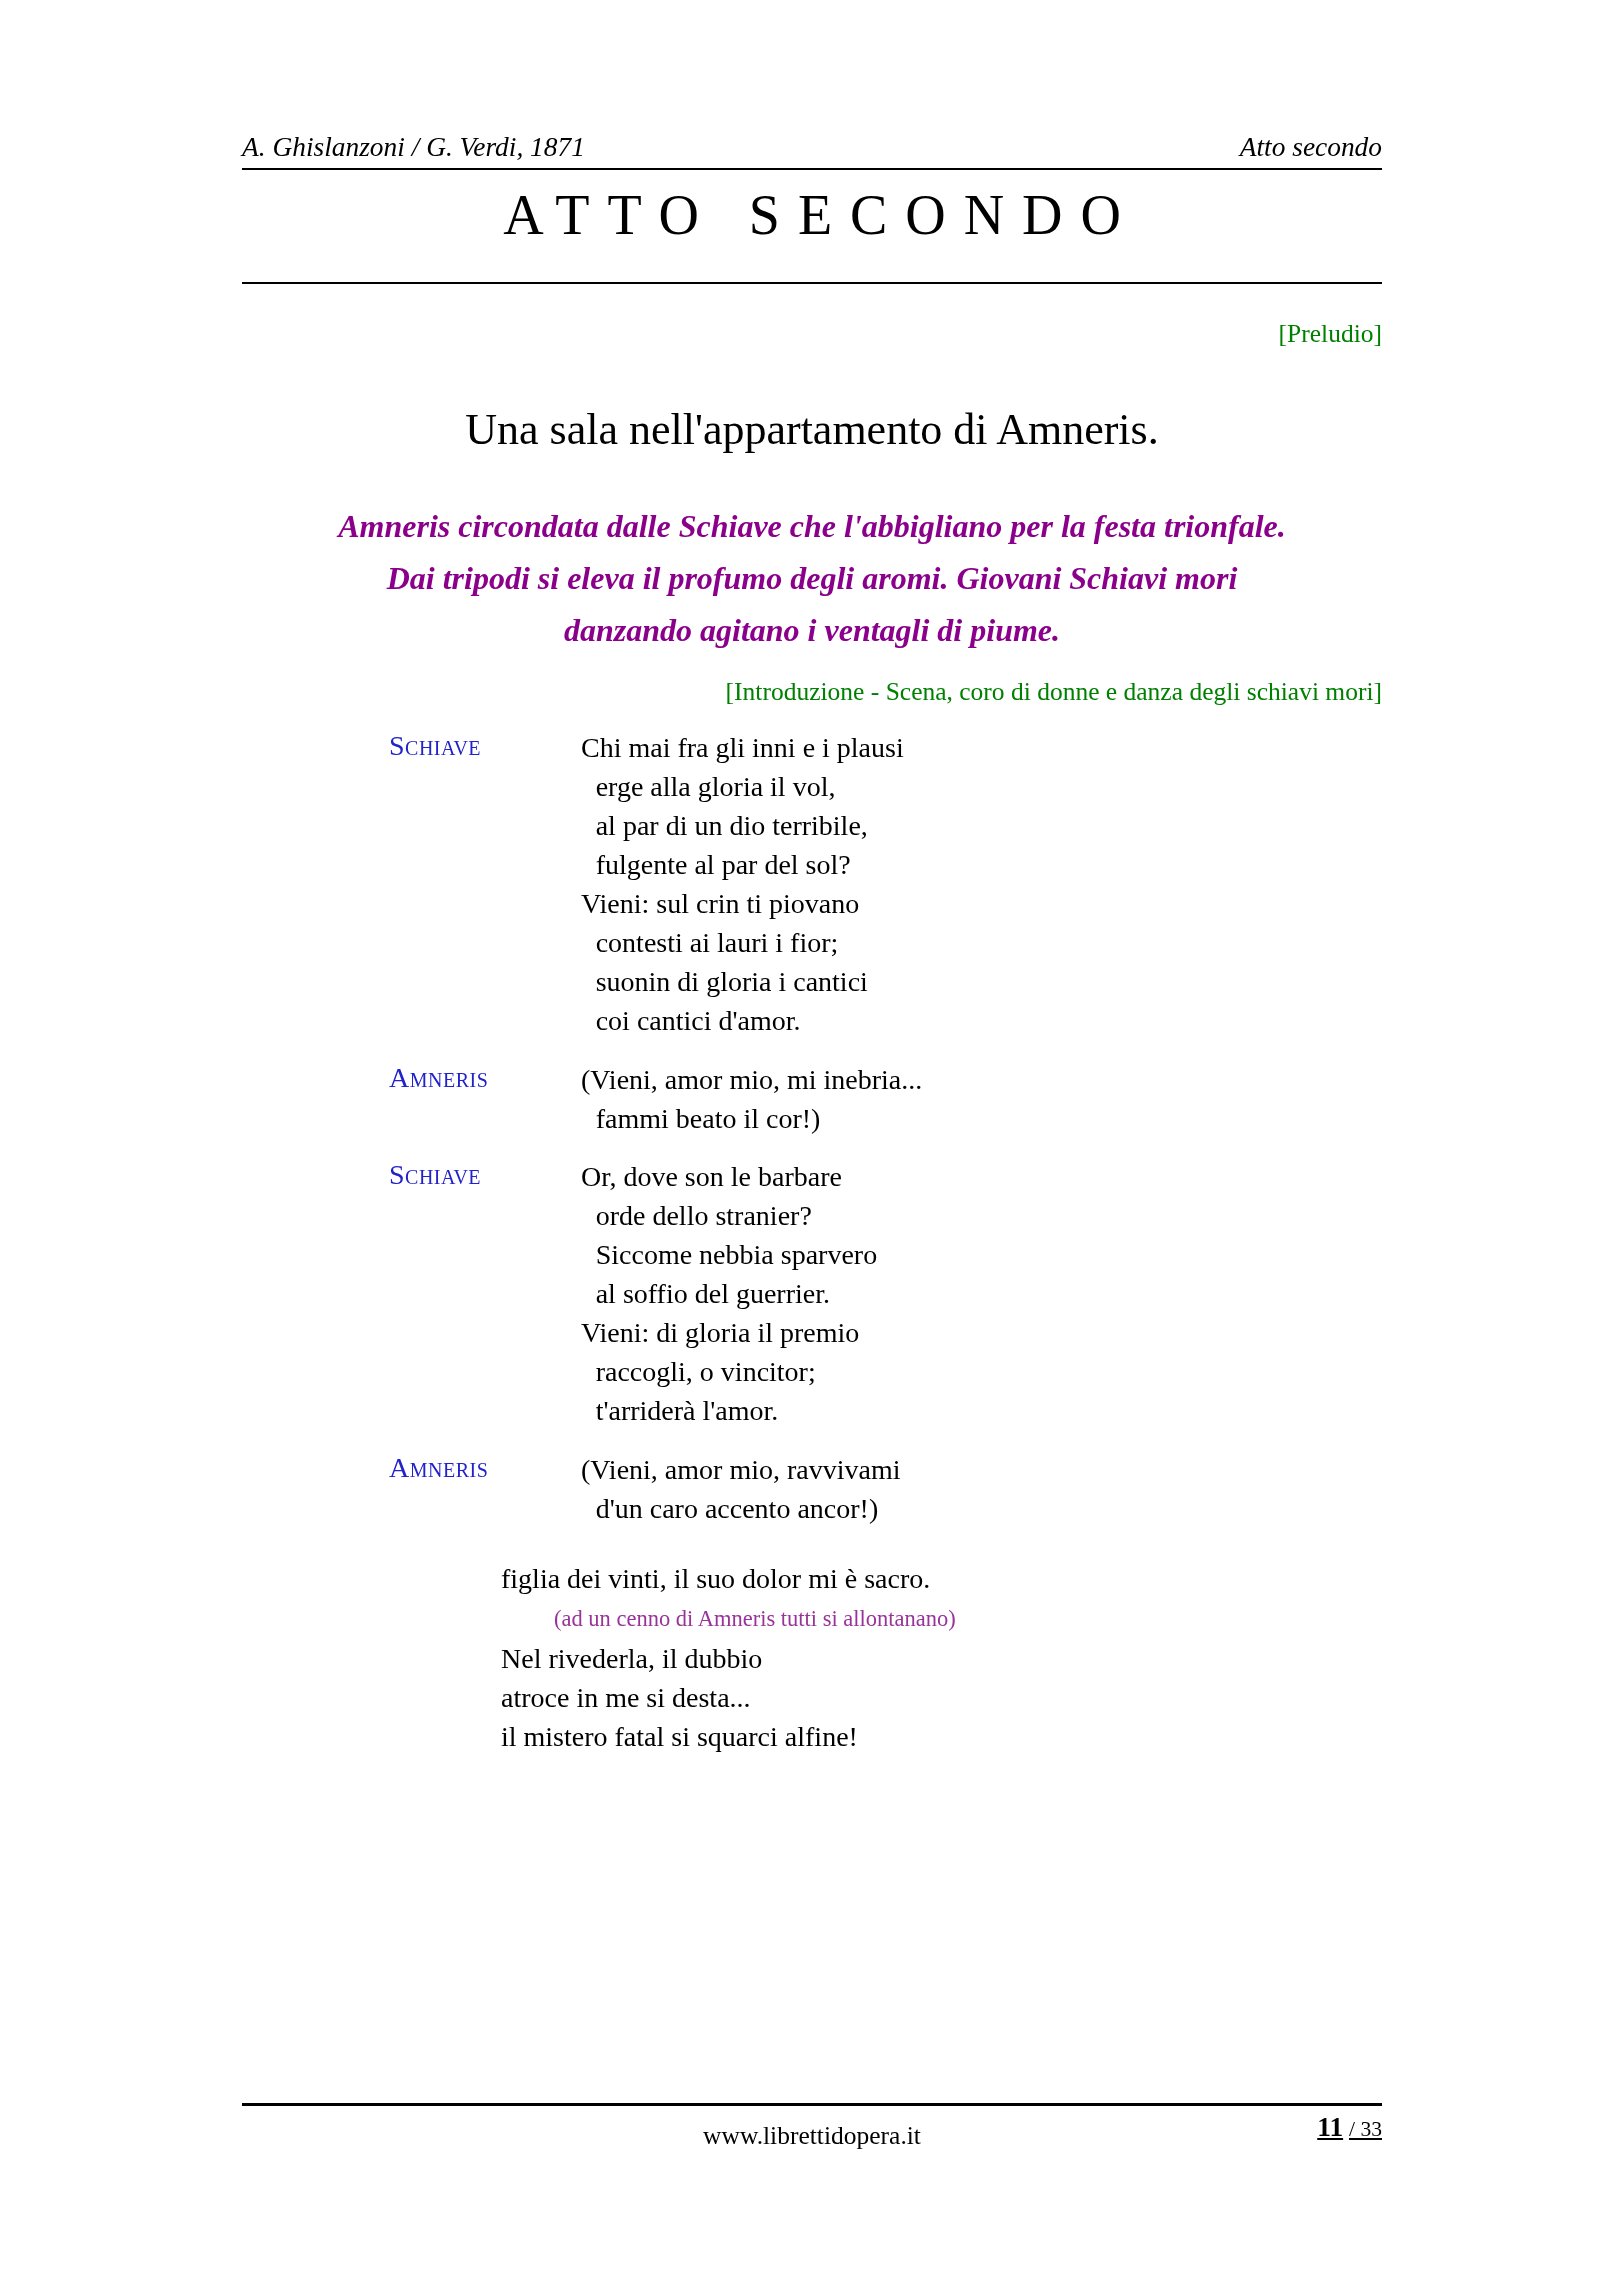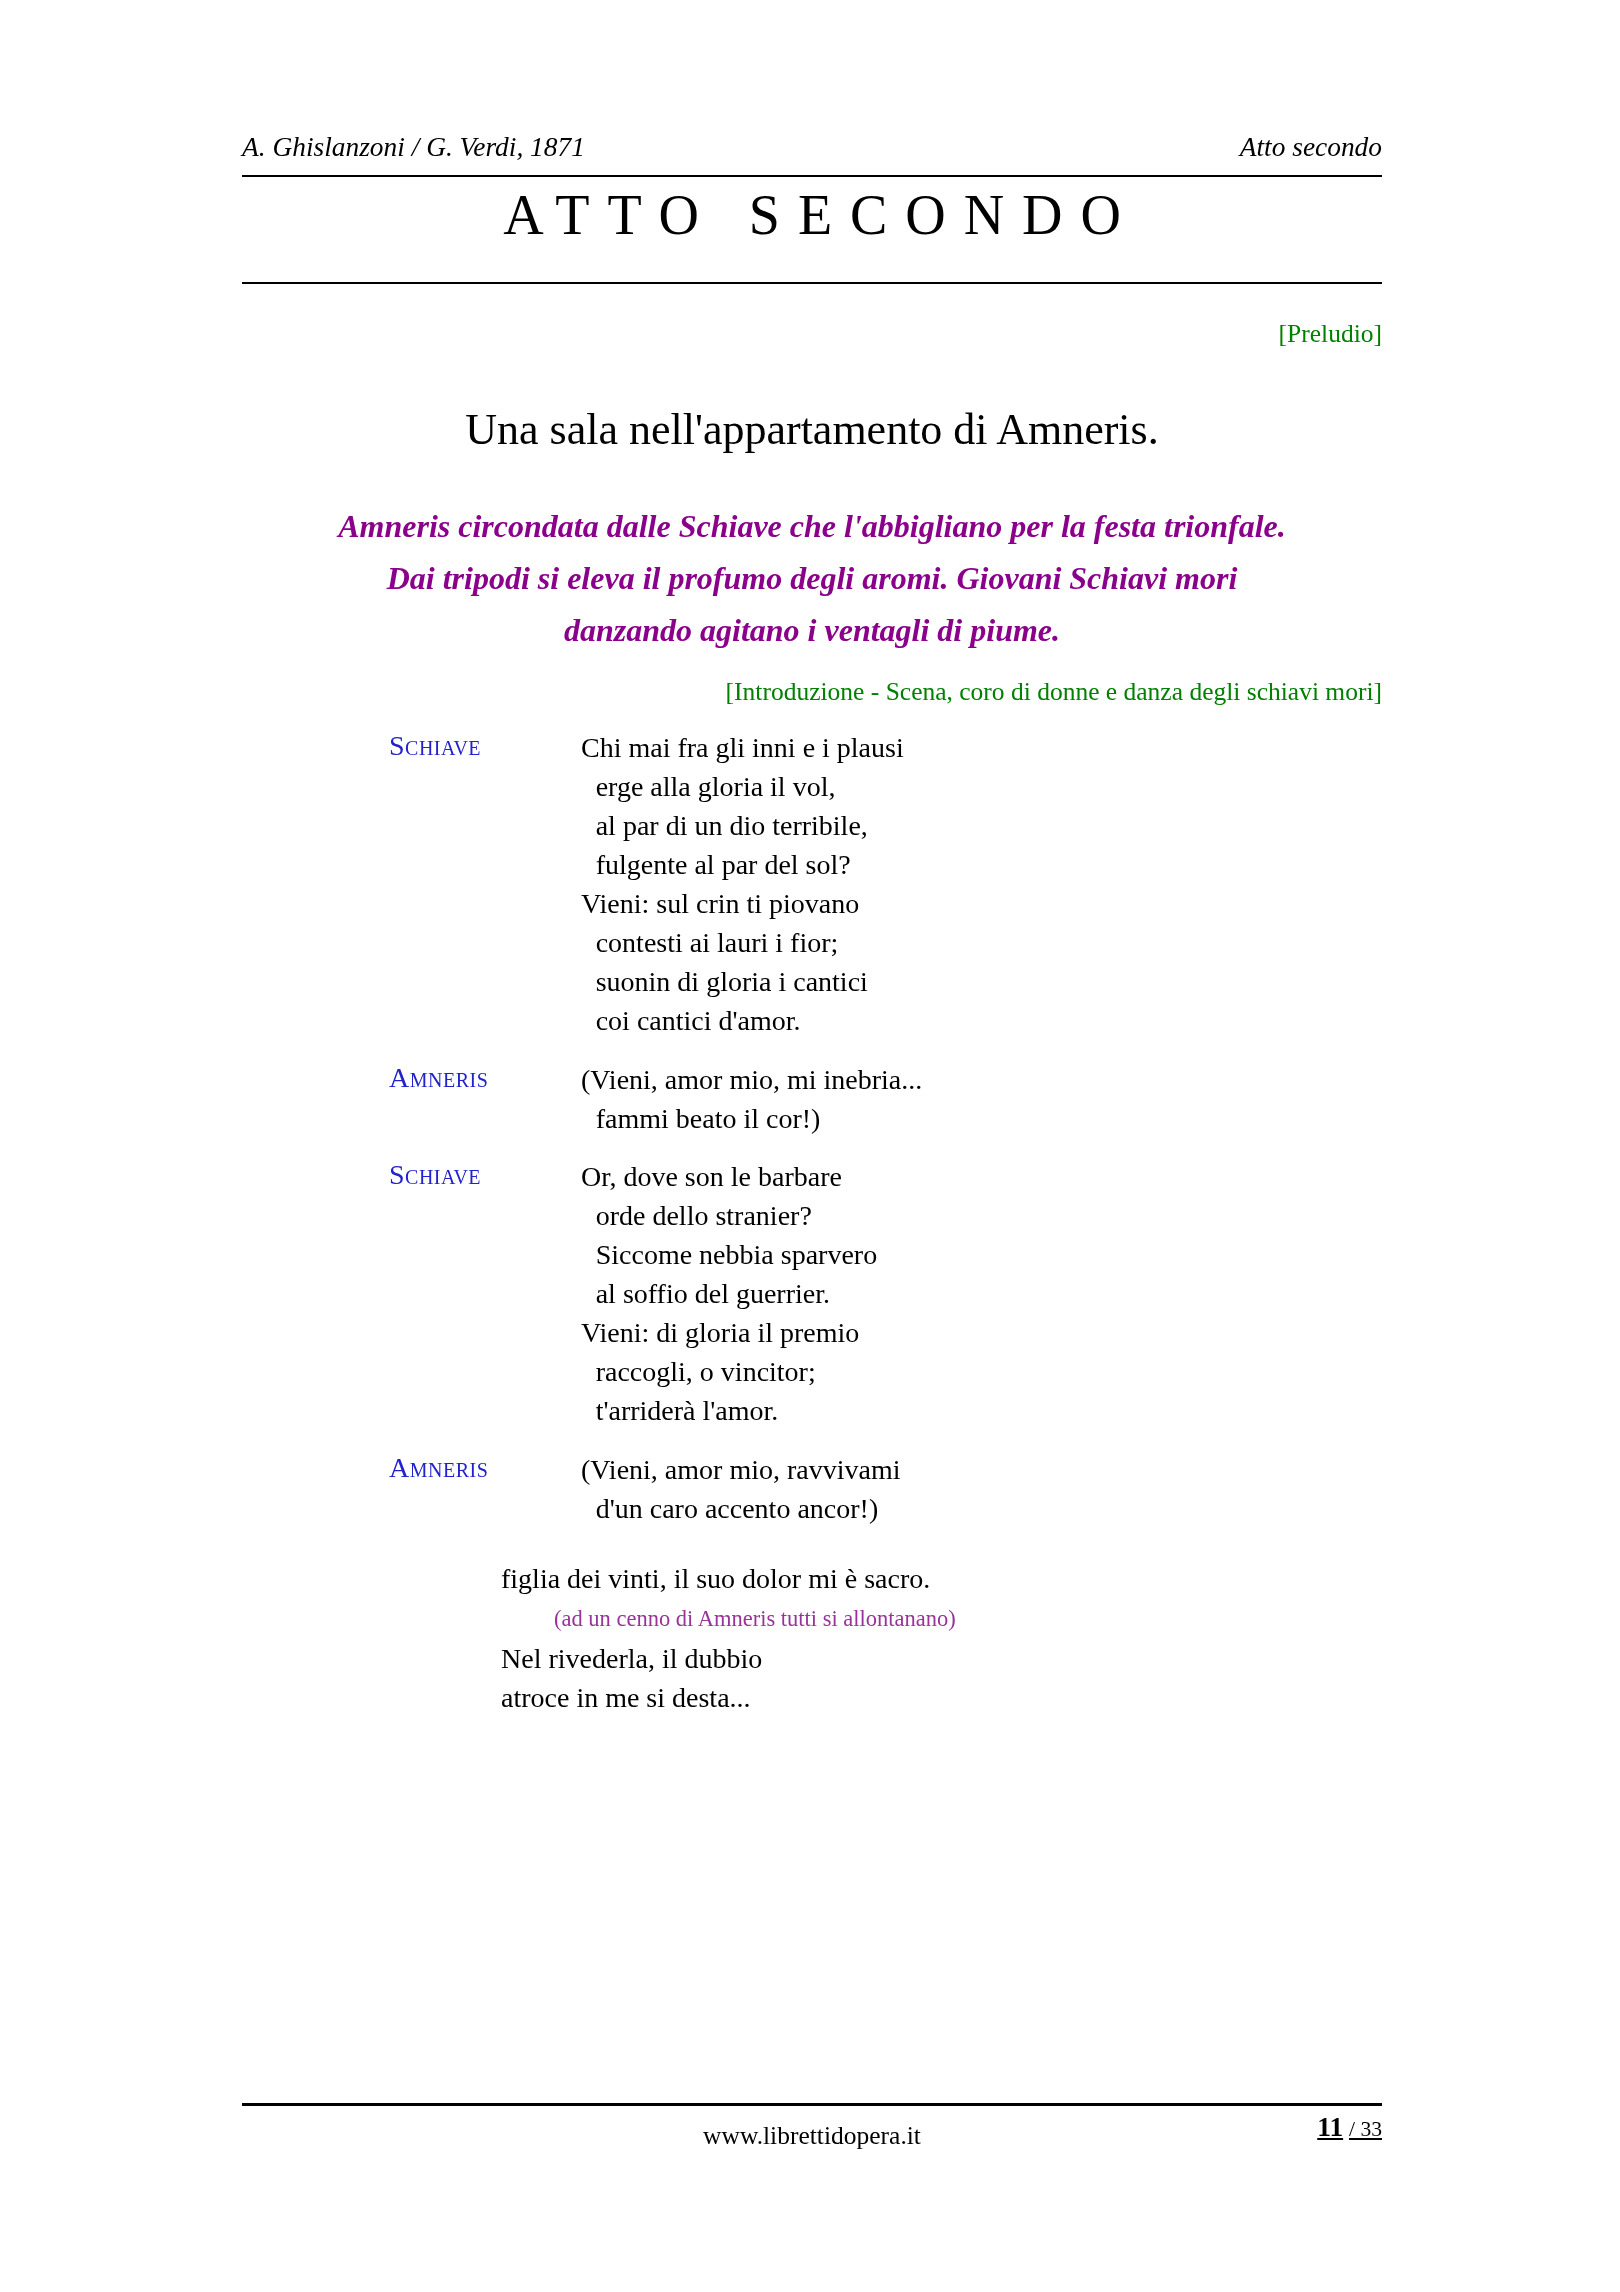--- a/index.html
+++ b/index.html
@@ -14,21 +14,21 @@
     background:#ffffff;color:#000;
     font-family:"Liberation Serif", serif;
     position:relative;overflow:hidden;
   }
   .content{position:absolute;left:242px;top:0;width:1140px;height:100%;}
 
   .running-header{
     position:absolute;top:131px;left:0;right:0;
     display:flex;justify-content:space-between;
     font-style:italic;font-size:27.4px;line-height:33px;
-    border-bottom:2.9px solid #000;padding-bottom:11px;gap:24px;
+    border-bottom:2.9px solid #000;padding-bottom:4px;gap:24px;
   }
 
   .act-title{
     position:absolute;top:184px;left:0;right:0;margin:0;
     text-align:center;font-weight:normal;
     font-size:56px;line-height:63px;
     letter-spacing:0.32em;padding-left:0.32em;
   }
   .title-rule{
     position:absolute;top:282px;left:0;right:0;
@@ -162,20 +162,21 @@
           <div class="vline">(Vieni, amor mio, ravvivami</div>
           <div class="vline indent">d'un caro accento ancor!)</div>
         </div>
       </div>
 
       <div class="continuation">
         <div class="vline">figlia dei vinti, il suo dolor mi è sacro.</div>
         <div class="stage-note">(ad un cenno di Amneris tutti si allontanano)</div>
         <div class="vline">Nel rivederla, il dubbio</div>
         <div class="vline">atroce in me si desta...</div>
+        <div class="vline">il mistero fatal si squarci alfine!</div>
       </div>
 
     </div>
 
     <div class="footer">
       <div class="footer-inner">
         <a class="footer-url" href="#">www.librettidopera.it</a>
         <div class="footer-page">
           <span>11</span><span class="total">/ 33</span>
         </div>

